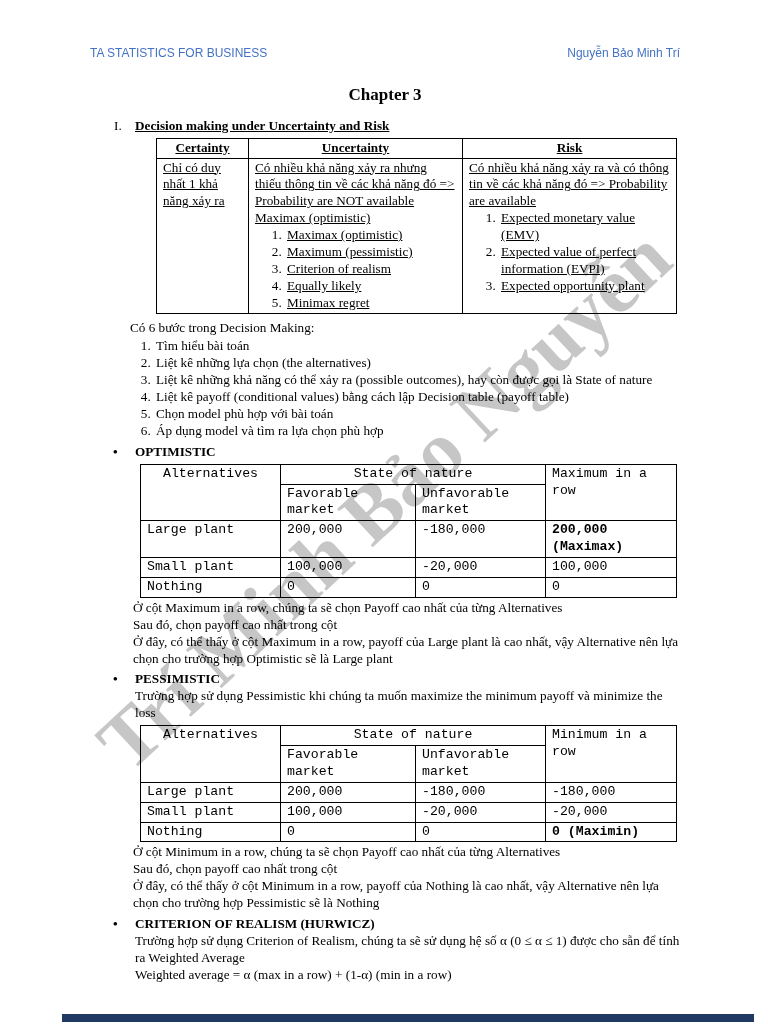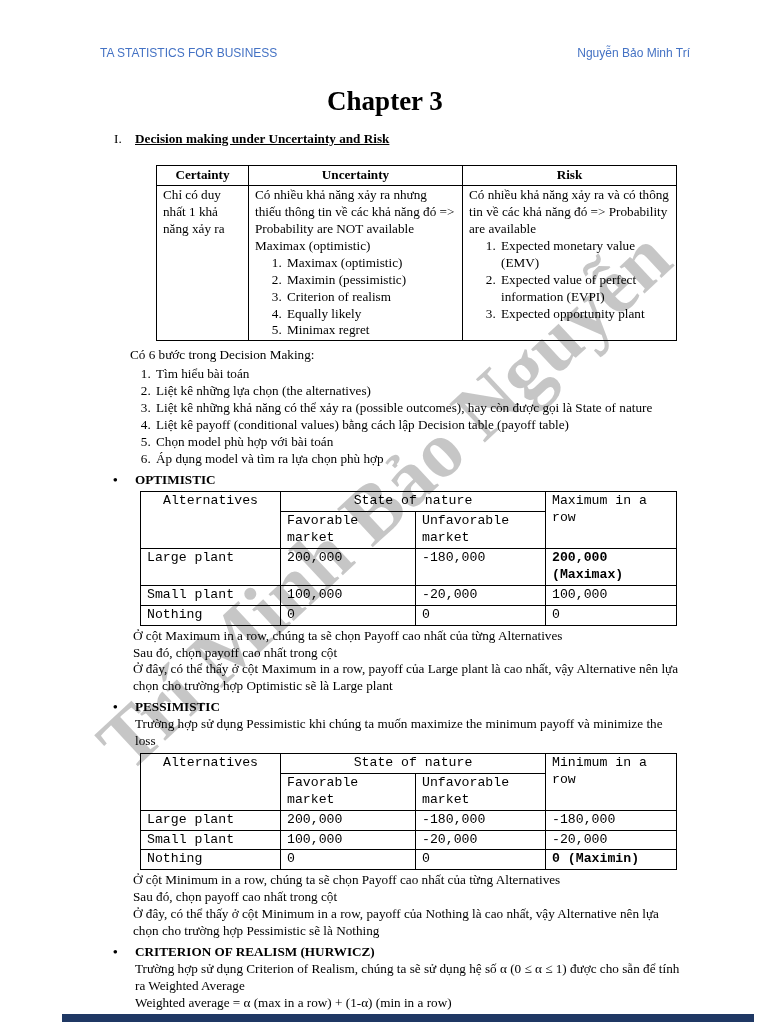--- a/index.html
+++ b/index.html
@@ -1,31 +1,31 @@
 <!DOCTYPE html>
 <html><head>
 <meta charset="utf-8">
 <style>
   html,body{margin:0;padding:0;background:#fff;}
   .page{position:relative;width:768px;height:1024px;background:#fff;overflow:hidden;
         font-family:"Liberation Serif",serif;font-size:13.2px;line-height:1.28;color:#000;}
-  .header{position:absolute;top:46px;left:100px;width:590px;display:flex;justify-content:space-between;
+  .header{position:absolute;top:46px;left:90px;width:590px;display:flex;justify-content:space-between;
           font-family:"Liberation Sans",sans-serif;font-size:12px;color:#4472C4;z-index:2;}
   .watermark{position:absolute;left:50%;top:500px;transform:translate(-50%,-50%) rotate(-43deg);
              font-size:80px;font-weight:bold;color:#7a7a7a;opacity:0.42;white-space:nowrap;z-index:0;
              font-family:"Liberation Serif",serif;pointer-events:none;}
   .content{position:absolute;top:84px;left:90px;width:590px;z-index:1;}
-  .title{text-align:center;font-weight:bold;font-size:27px;margin:0 0 6px 0;}
+  .title{text-align:center;font-weight:bold;font-size:17px;margin:0 0 6px 0;}
   .section-heading{display:flex;margin-top:12px;}
   .section-heading .numeral{width:45px;padding-left:24px;box-sizing:border-box;}
   .section-heading .head-text{font-weight:bold;text-decoration:underline;}
   table{border-collapse:collapse;table-layout:fixed;}
   td,th{border:1px solid #000;padding:1px 6px;vertical-align:top;font-size:13.2px;line-height:1.28;}
   th{font-weight:bold;text-align:center;}
-  .cmp-table{margin:18px 0 0 66px;width:520px;}
+  .cmp-table{margin:3px 0 0 66px;width:520px;text-decoration:underline;}
   .cell-list{margin:0;padding-left:30px;}
   .cell-list li{padding-left:2px;}
   .para{margin:6px 0 2px 40px;}
   .steps{margin:2px 0 2px 0;padding-left:64px;}
   .steps li{padding-left:2px;}
   .bullet-head{margin:4px 0 0 23px;font-weight:bold;}
   .bullet-head::before{content:"\2022";font-weight:bold;display:inline-block;width:22px;}
   .sec-text{margin:0 0 0 45px;}
   .payoff-table{margin:3px 0 2px 50px;width:536px;font-family:Liberation Mono, monospace;}
   .payoff-table .hc{text-align:center;font-weight:normal;}
@@ -71,21 +71,21 @@
       </thead>
       <tbody>
         <tr>
           <td>
             <div>Chỉ có duy nhất 1 khả năng xảy ra</div>
           </td>
           <td>
             <div>Có nhiều khả năng xảy ra nhưng thiếu thông tin về các khả năng đó =&gt; Probability are NOT available Maximax (optimistic)</div>
             <ol class="cell-list">
               <li>Maximax (optimistic)</li>
-              <li>Maximin (pessimistic)</li>
+              <li>Maximum (pessimistic)</li>
               <li>Criterion of realism</li>
               <li>Equally likely</li>
               <li>Minimax regret</li>
             </ol>
           </td>
           <td>
             <div>Có nhiều khả năng xảy ra và có thông tin về các khả năng đó =&gt; Probability are available</div>
             <ol class="cell-list">
               <li>Expected monetary value (EMV)</li>
               <li>Expected value of perfect information (EVPI)</li>

